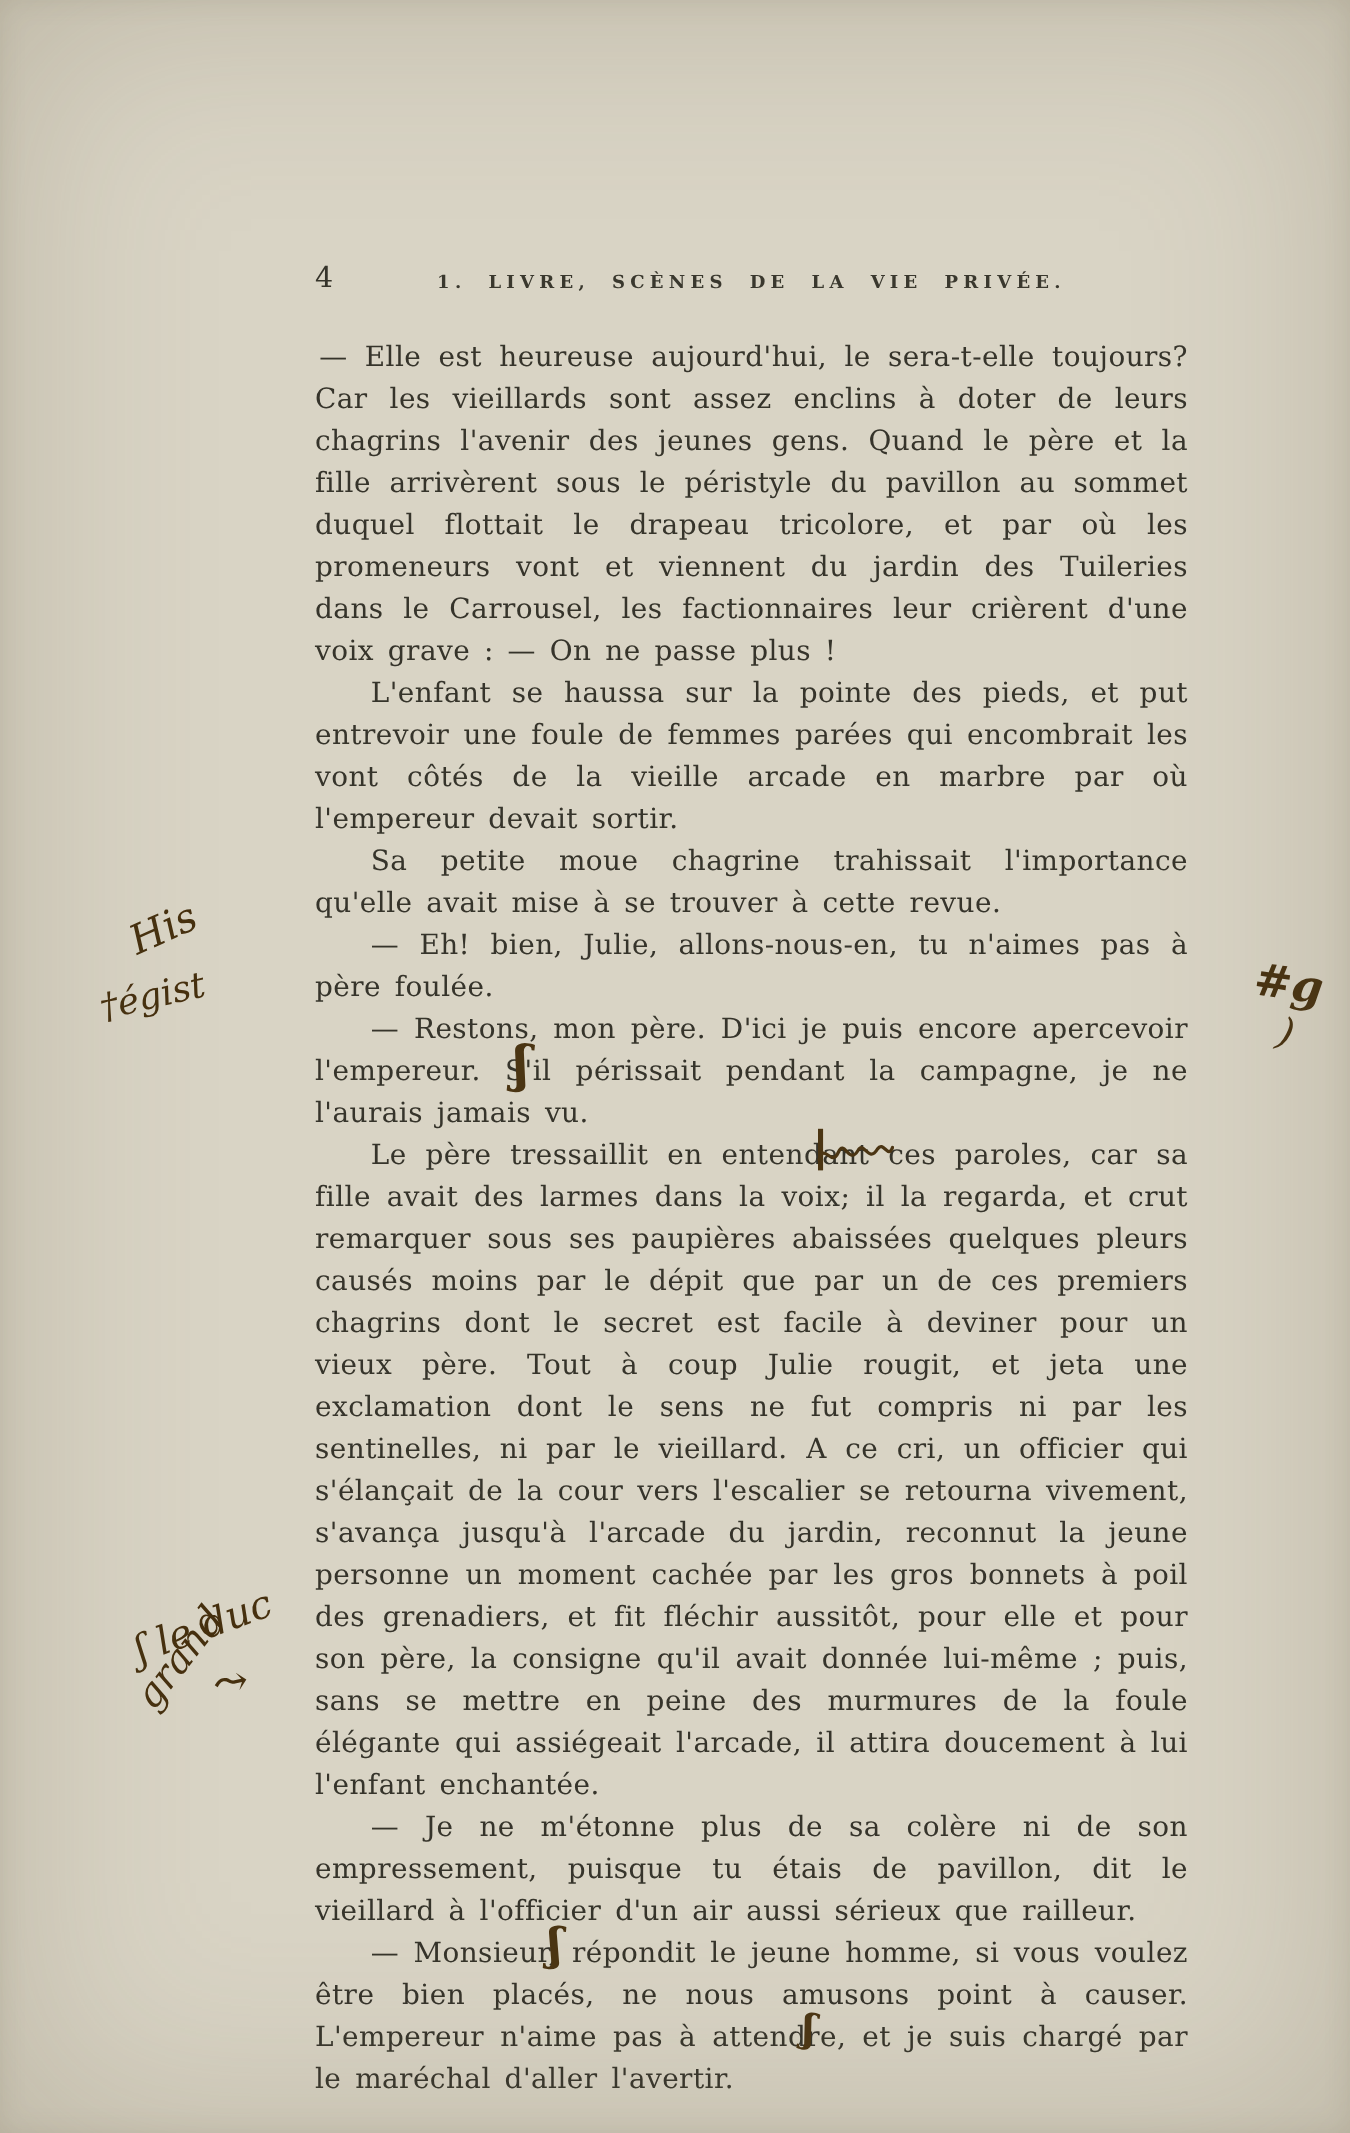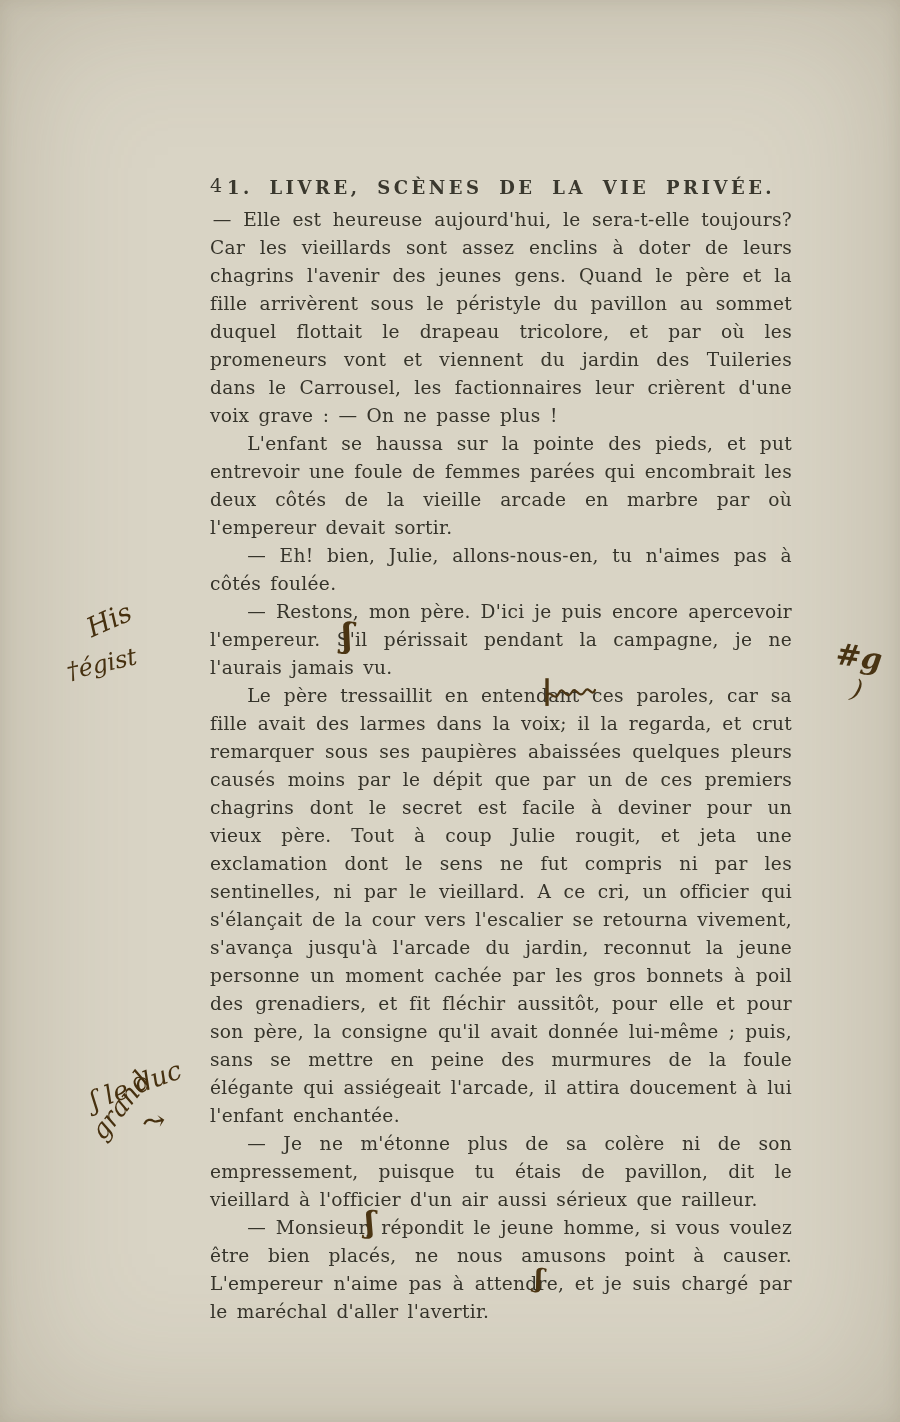--- a/index.html
+++ b/index.html
@@ -19,25 +19,25 @@
   .page-text{
     position:absolute;left:210px;top:168px;width:582px;
     color:#36342b;
     font-size:18.6px;line-height:28px;
     text-align:justify;
     letter-spacing:.3px;word-spacing:3px;
   }
   .header{position:relative;height:38px;}
   .page-num{position:absolute;left:0;top:3px;font-size:19px;}
   .running-title{
-    text-align:center;font-size:18px;letter-spacing:3.5px;word-spacing:7px;
+    text-align:center;font-size:12px;letter-spacing:3.5px;word-spacing:7px;
     padding-top:6px;font-weight:bold;color:#3a382e;
   }
   .p{margin:0;text-indent:2em;position:relative;}
-  .p.flush{text-indent:.15em;}
+  .p.flush{text-indent:.15em;margin-top:19px;}
   .mark{
     position:absolute;color:#4b3513;font-weight:bold;line-height:1;
     pointer-events:none;font-family:"DejaVu Serif",serif;
   }
   .note{
     position:absolute;color:#46300f;font-style:italic;white-space:nowrap;
     font-family:"DejaVu Serif",serif;line-height:1;
   }
   .scribble{position:absolute;pointer-events:none;}
 </style>
@@ -47,22 +47,23 @@
 <div class="scan">
 
   <div class="page-text">
 
     <div class="header">
       <span class="page-num">4</span>
       <div class="running-title">1. LIVRE, SCÈNES DE LA VIE PRIVÉE.</div>
     </div>
 
     <p class="p flush">— Elle est heureuse aujourd'hui, le sera-t-elle toujours? Car les vieillards sont assez enclins à doter de leurs chagrins l'avenir des jeunes gens. Quand le père et la fille arrivèrent sous le péristyle du pavillon au sommet duquel flottait le drapeau tricolore, et par où les promeneurs vont et viennent du jardin des Tuileries dans le Carrousel, les factionnaires leur crièrent d'une voix grave : — On ne passe plus !</p>
-    <p class="p">L'enfant se haussa sur la pointe des pieds, et put entrevoir une foule de femmes parées qui encombrait les deux côtés de la vieille arcade en marbre par où l'empereur devait sortir.</p>
-    <p class="p">— Eh! bien, Julie, allons-nous-en, tu n'aimes pas à côtés foulée.</p>
+    <p class="p">L'enfant se haussa sur la pointe des pieds, et put entrevoir une foule de femmes parées qui encombrait les vont côtés de la vieille arcade en marbre par où l'empereur devait sortir.</p>
+    <p class="p">Sa petite moue chagrine trahissait l'importance qu'elle avait mise à se trouver à cette revue.</p>
+    <p class="p">— Eh! bien, Julie, allons-nous-en, tu n'aimes pas à père foulée.</p>
 
     <p class="p">
       <span>— Restons, mon père. D'ici je puis encore apercevoir l'empereur. S'il périssait pendant la campagne, je ne l'aurais jamais vu.</span>
       <span class="mark" style="left:95px;top:18px;font-size:34px;transform:rotate(6deg);">ʃ</span>
     </p>
 
     <p class="p">
       <span>Le père tressaillit en entendant ces paroles, car sa fille avait des larmes dans la voix; il la regarda, et crut remarquer sous ses paupières abaissées quelques pleurs causés moins par le dépit que par un de ces premiers chagrins dont le secret est facile à deviner pour un vieux père. Tout à coup Julie rougit, et jeta une exclamation dont le sens ne fut compris ni par les sentinelles, ni par le vieillard. A ce cri, un officier qui s'élançait de la cour vers l'escalier se retourna vivement, s'avança jusqu'à l'arcade du jardin, reconnut la jeune personne un moment cachée par les gros bonnets à poil des grenadiers, et fit fléchir aussitôt, pour elle et pour son père, la consigne qu'il avait donnée lui-même ; puis, sans se mettre en peine des murmures de la foule élégante qui assiégeait l'arcade, il attira doucement à lui l'enfant enchantée.</span>
       <span class="mark" style="left:295px;top:-4px;font-size:30px;">∣</span>
       <svg class="scribble" style="left:334px;top:2px;" width="52" height="22" viewBox="0 0 52 22">

